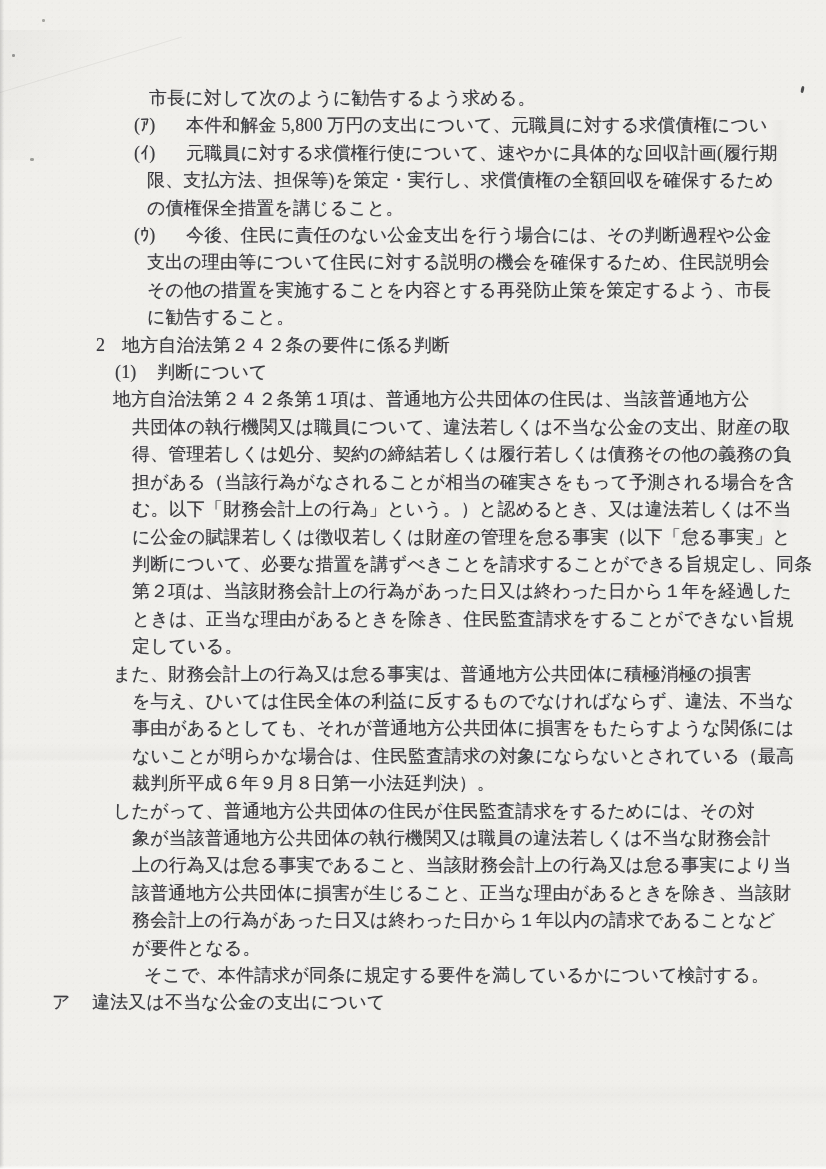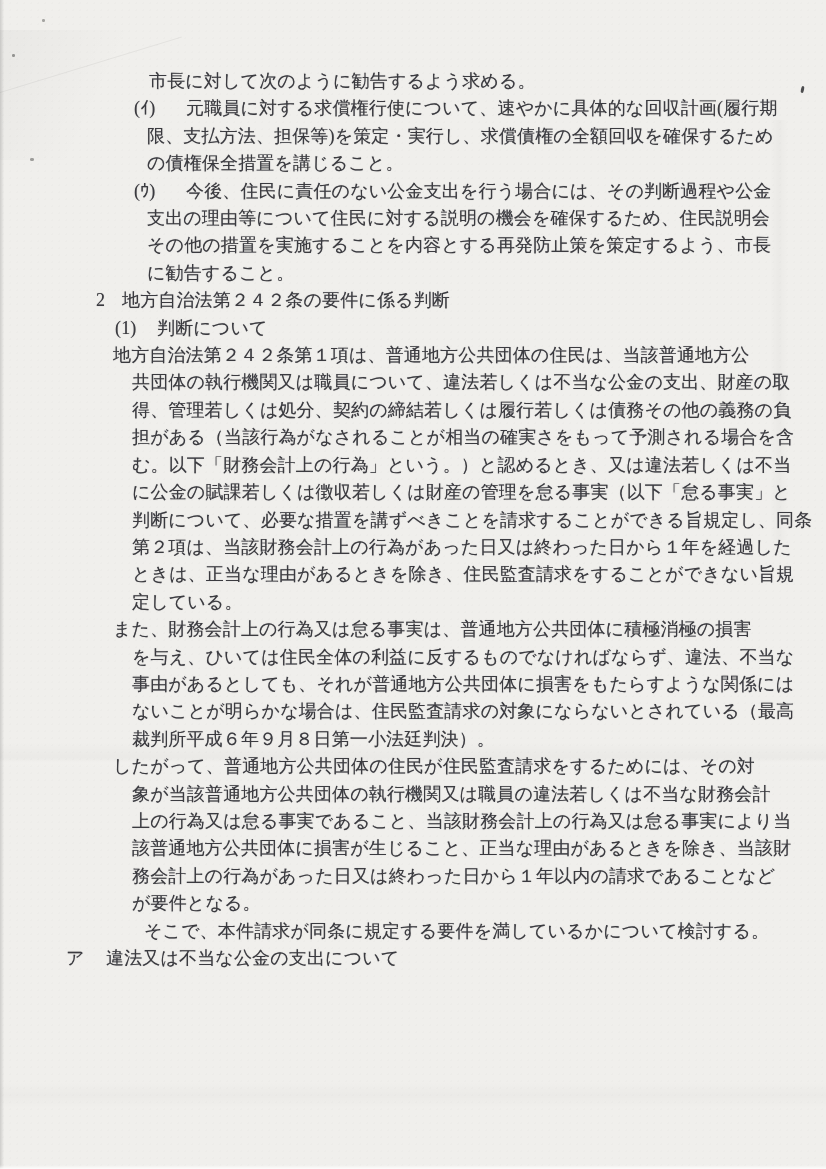--- a/index.html
+++ b/index.html
@@ -52,60 +52,61 @@
   }
   
   .speck { position: absolute; background: #5a5a58; border-radius: 40%; }
   .speck-apostrophe { left: 801px; top: 86px; width: 3px; height: 7px; transform: rotate(12deg); background:#4c4c4e; }
   .speck-a { left: 12px; top: 54px; width: 3px; height: 3px; opacity: .6; }
   .speck-b { left: 42px; top: 19px; width: 3px; height: 3px; opacity: .5; }
   .speck-c { left: 30px; top: 158px; width: 4px; height: 3px; opacity: .55; }
   
   .doc {
     position: absolute;
-    top: 68px; left: 0; right: 0;
+    top: 85px; left: 0; right: 0;
     color: var(--ink, #3b3b40);
     font-size: 18px;
     line-height: 27.4px;
     letter-spacing: 0.15px;
     text-shadow: 0 0 0.7px rgba(59,59,64,0.55);
   }
   .line { white-space: pre; }
   .marker { display: inline-block; }
   
   .intro      { margin-left: 149px; }
   .item-first { margin-left: 134px; }
   .item-first .marker { width: 52px; }
   .item-cont  { margin-left: 147px; }
   .section    { margin-left: 96px;  }
   .section .marker { width: 26px; }
   .sub        { margin-left: 115px; }
   .sub .marker { width: 42px; }
   .para-first { margin-left: 113px; }
   .body-line  { margin-left: 132px; }
   .note       { margin-left: 144px; }
-  .label      { margin-left: 66px; }
+  .label      { margin-left: 52px; }
   .label .marker { width: 40px; }
 </style>
 </head>
 <body>
 
 <div class="page" style="--paper: #f0efec; --ink: #3b3b40;">
   <div class="edge-left"></div>
   <div class="crease crease-tl"></div>
   <div class="crease crease-diag"></div>
   <div class="crease crease-mid"></div>
   <div class="crease crease-right"></div>
   <div class="crease crease-low"></div>
   <div class="speck speck-apostrophe"></div>
   <div class="speck speck-a"></div>
   <div class="speck speck-b"></div>
   <div class="speck speck-c"></div>
   <div class="doc" id="doc-lines">
       <div class="line intro"><span>市長に対して次のように勧告するよう求める。</span></div>
+      <div class="line item-first"><span class="marker">(ｱ)</span><span>本件和解金 5,800 万円の支出について、元職員に対する求償債権につい</span></div>
       <div class="line item-first"><span class="marker">(ｲ)</span><span>元職員に対する求償権行使について、速やかに具体的な回収計画(履行期</span></div>
       <div class="line item-cont"><span>限、支払方法、担保等)を策定・実行し、求償債権の全額回収を確保するため</span></div>
       <div class="line item-cont"><span>の債権保全措置を講じること。</span></div>
       <div class="line item-first"><span class="marker">(ｳ)</span><span>今後、住民に責任のない公金支出を行う場合には、その判断過程や公金</span></div>
       <div class="line item-cont"><span>支出の理由等について住民に対する説明の機会を確保するため、住民説明会</span></div>
       <div class="line item-cont"><span>その他の措置を実施することを内容とする再発防止策を策定するよう、市長</span></div>
       <div class="line item-cont"><span>に勧告すること。</span></div>
       <div class="line section"><span class="marker">2</span><span>地方自治法第２４２条の要件に係る判断</span></div>
       <div class="line sub"><span class="marker">(1)</span><span>判断について</span></div>
       <div class="line para-first"><span>地方自治法第２４２条第１項は、普通地方公共団体の住民は、当該普通地方公</span></div>

